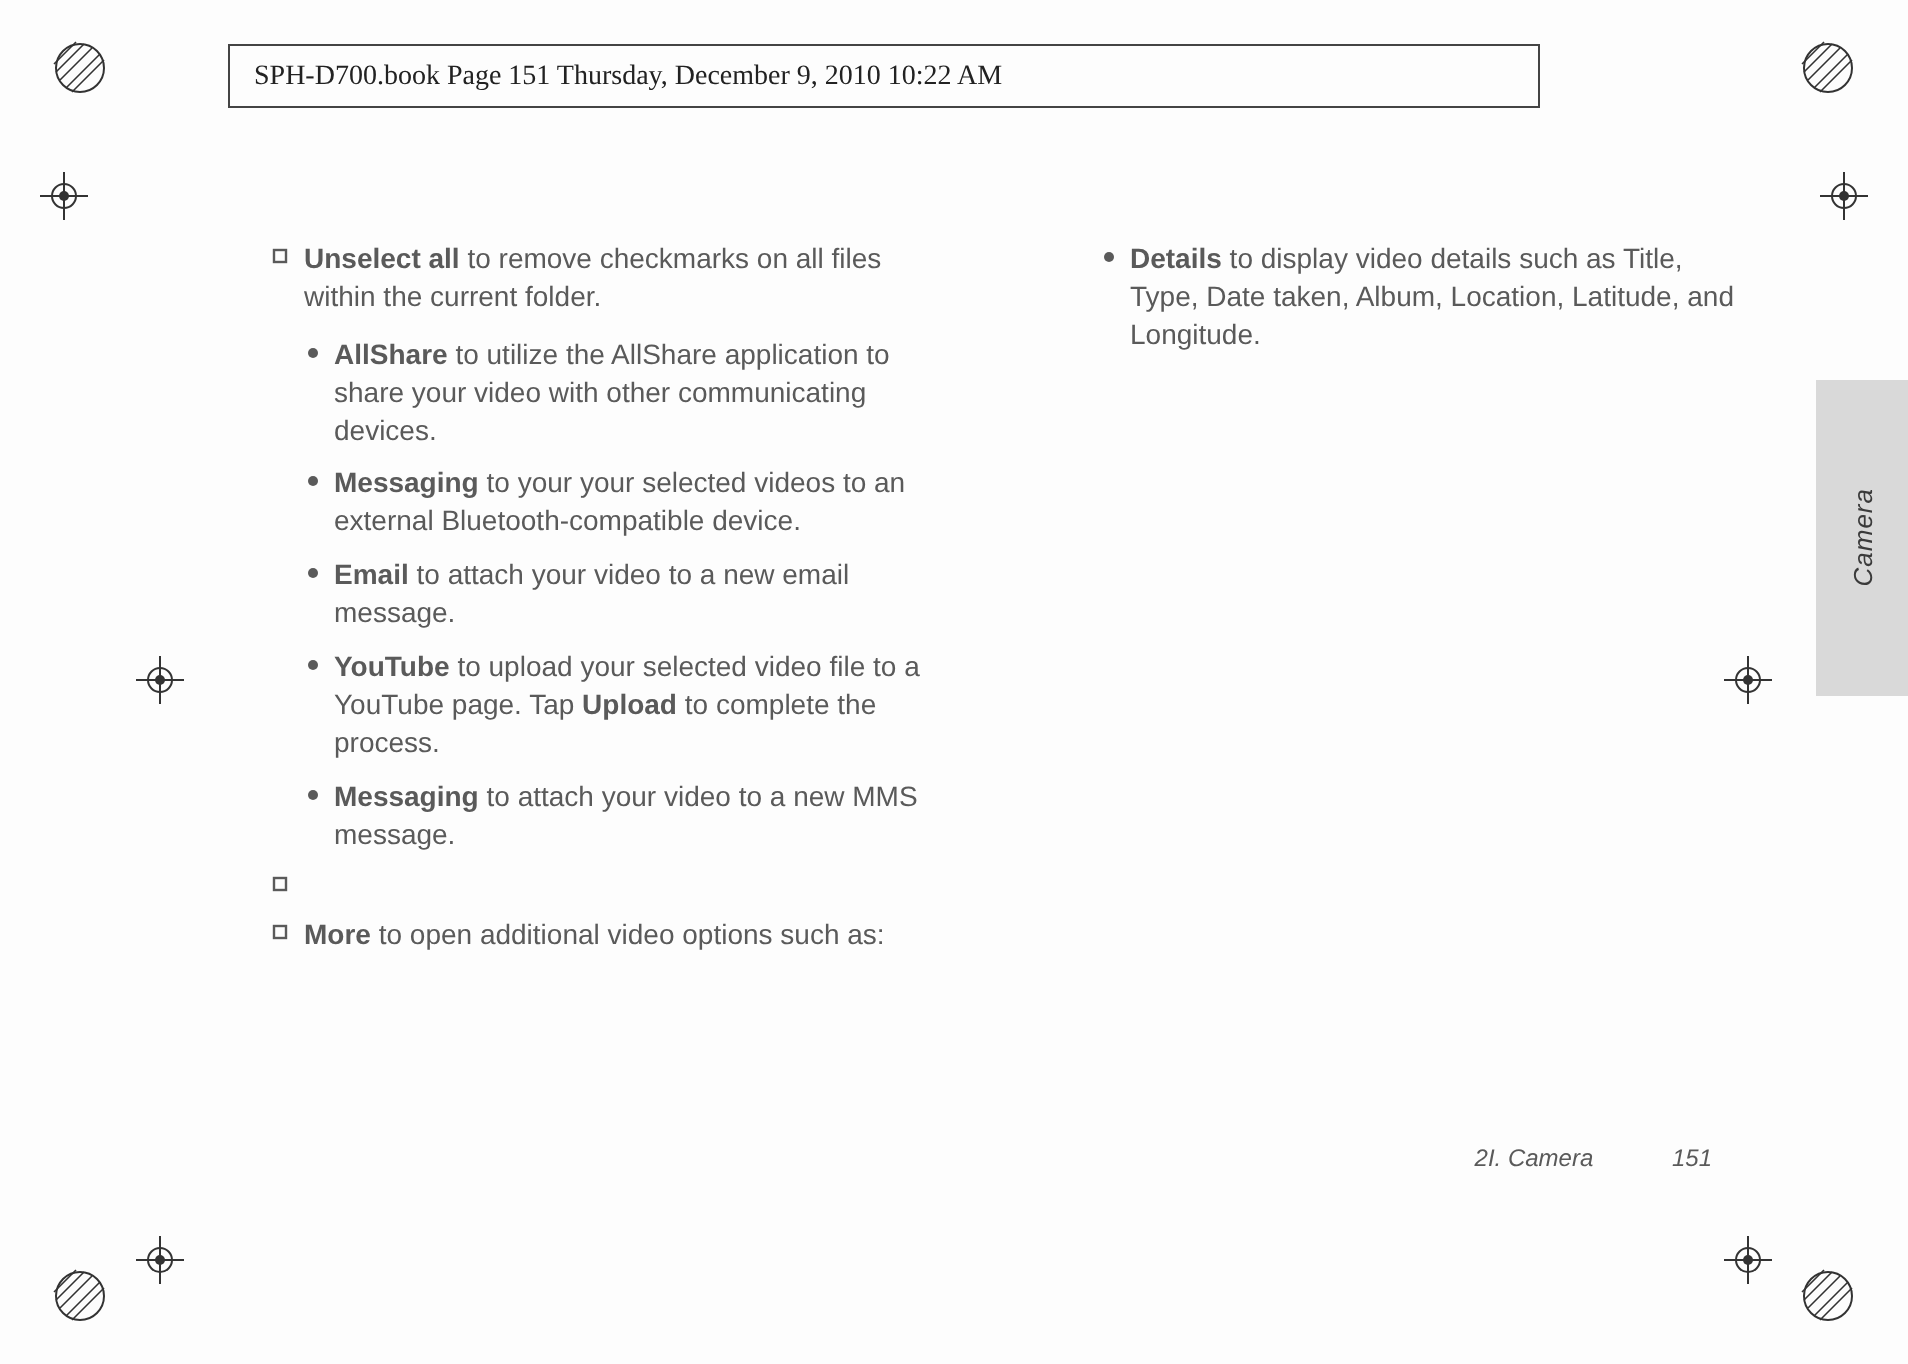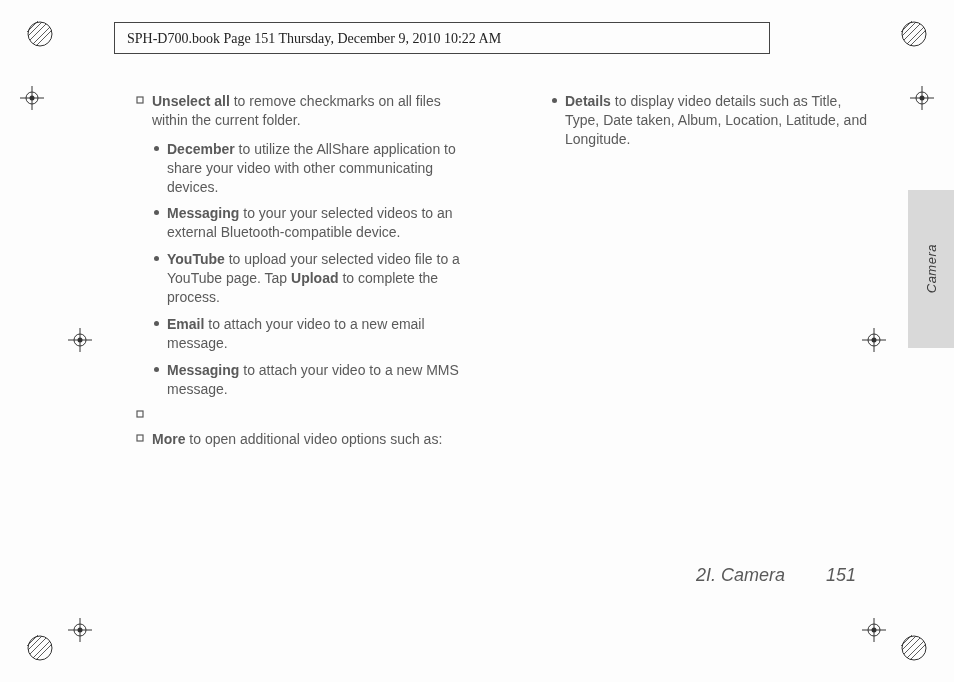--- a/index.html
+++ b/index.html
@@ -33,21 +33,21 @@
     padding: 6px 12px;
     margin-left: 35px;
   }
   .header-text {
     font-family: "Times New Roman", serif;
     font-size: 14px;
     color: #222;
   }
   .content-area {
     position: absolute;
-    top: 92px;
+    top: 120px;
     left: 136px;
     width: 740px;
     display: flex;
     gap: 92px;
   }
   .col { flex: 1; }
   .item-l1 {
     display: flex;
     margin-bottom: 10px;
     font-size: 14px;
@@ -93,21 +93,21 @@
     font-style: italic;
     font-size: 13px;
     color: #3a3a3a;
     letter-spacing: 0.5px;
   }
   .footer {
     position: absolute;
     bottom: 96px;
     right: 98px;
     font-style: italic;
-    font-size: 18px;
+    font-size: 12px;
     color: #5a5a5a;
   }
   .footer .sec { margin-right: 36px; }
 </style>
 </head>
 <body>
 
 <div class="reg-mark" style="top:20px;left:26px;">
   <svg viewBox="0 0 28 28">
       <circle cx="14" cy="14" r="12" fill="none" stroke="#333" stroke-width="1"></circle>
@@ -222,33 +222,33 @@
           <svg width="8" height="8">
             <rect x="1" y="1" width="6" height="6" fill="none" stroke="#5a5a5a" stroke-width="1.2"></rect>
           </svg>
         </span>
       <div><span class="bold">Unselect all</span><span> to remove checkmarks on all files within the current folder.</span></div>
     </div>
 
 
     <div class="item-l2">
       <span class="dot-bullet"></span>
-      <div><span class="bold">December</span><span> to utilize the AllShare application to share your video with other communicating devices.</span></div>
+      <div><span class="bold">AllShare</span><span> to utilize the AllShare application to share your video with other communicating devices.</span></div>
     </div>
     <div class="item-l2">
       <span class="dot-bullet"></span>
       <div><span class="bold">Messaging</span><span> to your your selected videos to an external Bluetooth-compatible device.</span></div>
     </div>
     <div class="item-l2">
       <span class="dot-bullet"></span>
+      <div><span class="bold">Email</span><span> to attach your video to a new email message.</span></div>
+    </div>
+    <div class="item-l2">
+      <span class="dot-bullet"></span>
       <div><span class="bold">YouTube</span><span> to upload your selected video file to a YouTube page. Tap </span><span class="bold">Upload</span><span> to complete the process.</span></div>
-    </div>
-    <div class="item-l2">
-      <span class="dot-bullet"></span>
-      <div><span class="bold">Email</span><span> to attach your video to a new email message.</span></div>
     </div>
     <div class="item-l2">
       <span class="dot-bullet"></span>
       <div><span class="bold">Messaging</span><span> to attach your video to a new MMS message.</span></div>
     </div>
 
     <div class="item-l1">
       <span class="sq-bullet">
           <svg width="8" height="8">
             <rect x="1" y="1" width="6" height="6" fill="none" stroke="#5a5a5a" stroke-width="1.2"></rect>

